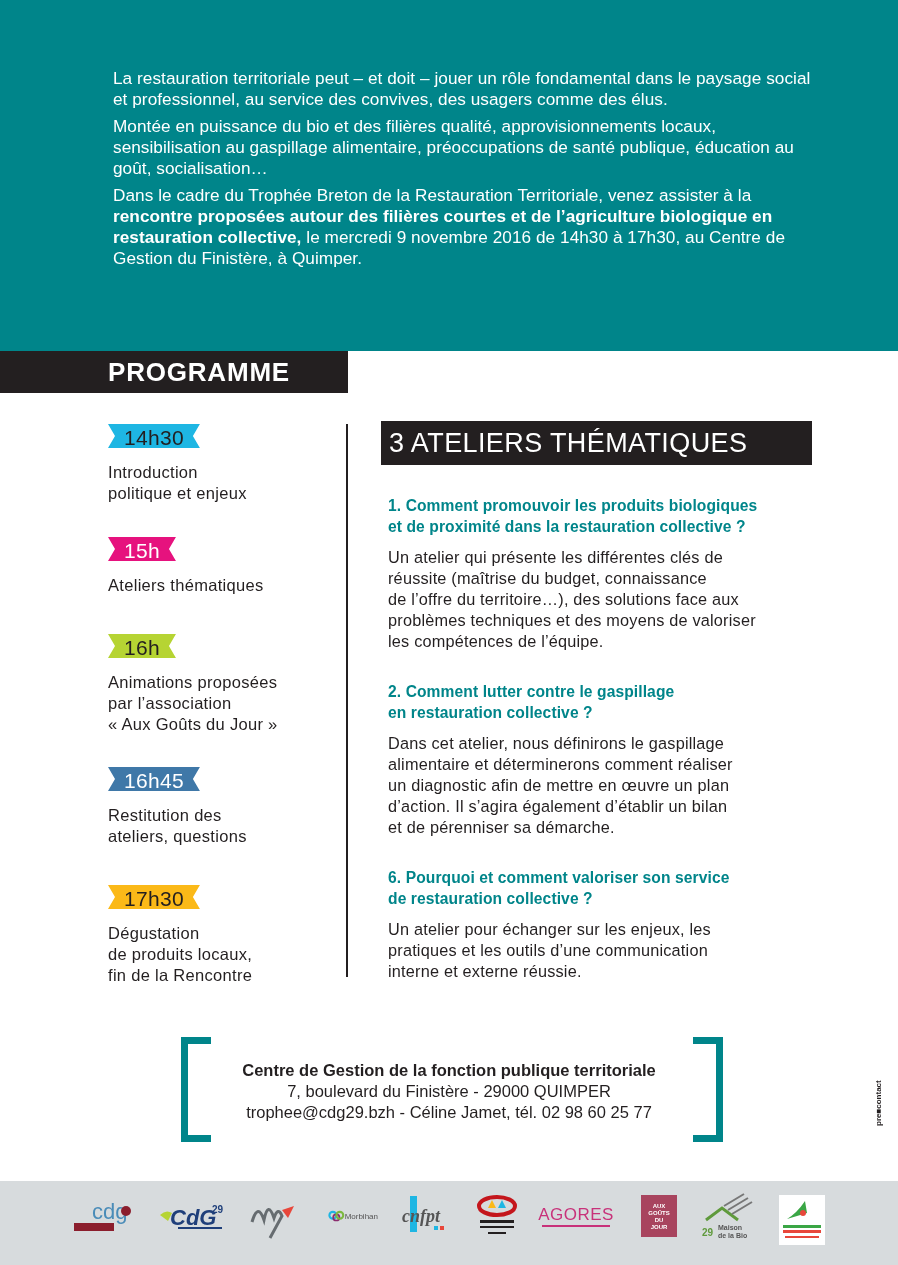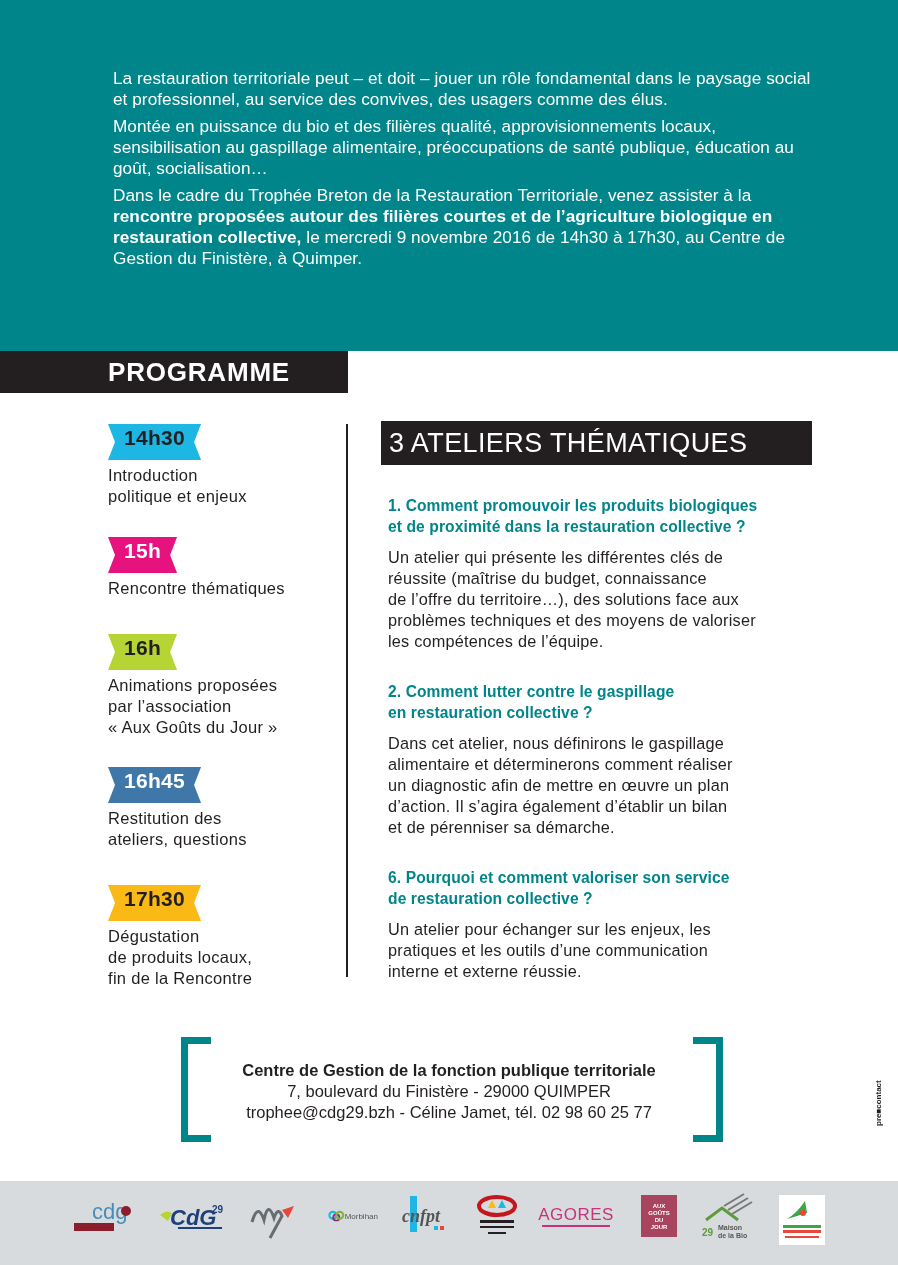--- a/index.html
+++ b/index.html
@@ -27,29 +27,29 @@
       font-size: 26px; font-weight: 700; letter-spacing: 0.8px; line-height: 34px;
     }
 
     .divider {
       position: absolute; left: 346px; top: 424px; width: 2px; height: 553px;
       background: #231f20;
     }
 
     .slot { position: absolute; left: 108px; }
     .badge {
-      position: relative; display: inline-block; height: 36px;
-      padding: 0 16px 0 16px; font-weight: 700; font-size: 21px; line-height: 28px;
+      position: relative; display: inline-block; height: 24px;
+      padding: 0 16px 0 16px; font-weight: 400; font-size: 21px; line-height: 28px;
       color: #231f20;
       clip-path: polygon(0 0, 100% 0, calc(100% - 7px) 50%, 100% 100%, 0 100%, 7px 50%);
       letter-spacing: 0.3px;
     }
     .badge.white-text { color: #ffffff; }
     .slot-text {
-      margin-top: 5px; font-size: 16.5px; line-height: 21px; font-weight: 300; color: #231f20;
+      margin-top: 13px; font-size: 16.5px; line-height: 21px; font-weight: 300; color: #231f20;
       letter-spacing: 0.3px;
     }
 
     .ateliers-head {
       position: absolute; left: 381px; top: 421px; width: 431px; height: 44px;
       background: #231f20; color: #ffffff; font-size: 27px; font-weight: 400;
       line-height: 44px; padding-left: 8px; letter-spacing: 0.4px;
     }
     .atelier { position: absolute; left: 388px; width: 440px; }
     .atelier-title {
@@ -107,21 +107,21 @@
 </div>
 
 <div class="slot" style="top:424px;">
   <div class="badge" style="background:#1eb6e3;">14h30</div>
   <div class="slot-text" style="white-space:pre-line;">Introduction
 politique et enjeux</div>
 </div>
 
 <div class="slot" style="top:537px;">
   <div class="badge white-text" style="background:#e6127e;">15h</div>
-  <div class="slot-text" style="white-space:pre-line;">Rencontre thématiques</div>
+  <div class="slot-text" style="white-space:pre-line;">Ateliers thématiques</div>
 </div>
 
 <div class="slot" style="top:634px;">
   <div class="badge" style="background:#b6d433;">16h</div>
   <div class="slot-text" style="white-space:pre-line;">Animations proposées
 par l’association
 « Aux Goûts du Jour »</div>
 </div>
 
 <div class="slot" style="top:767px;">

